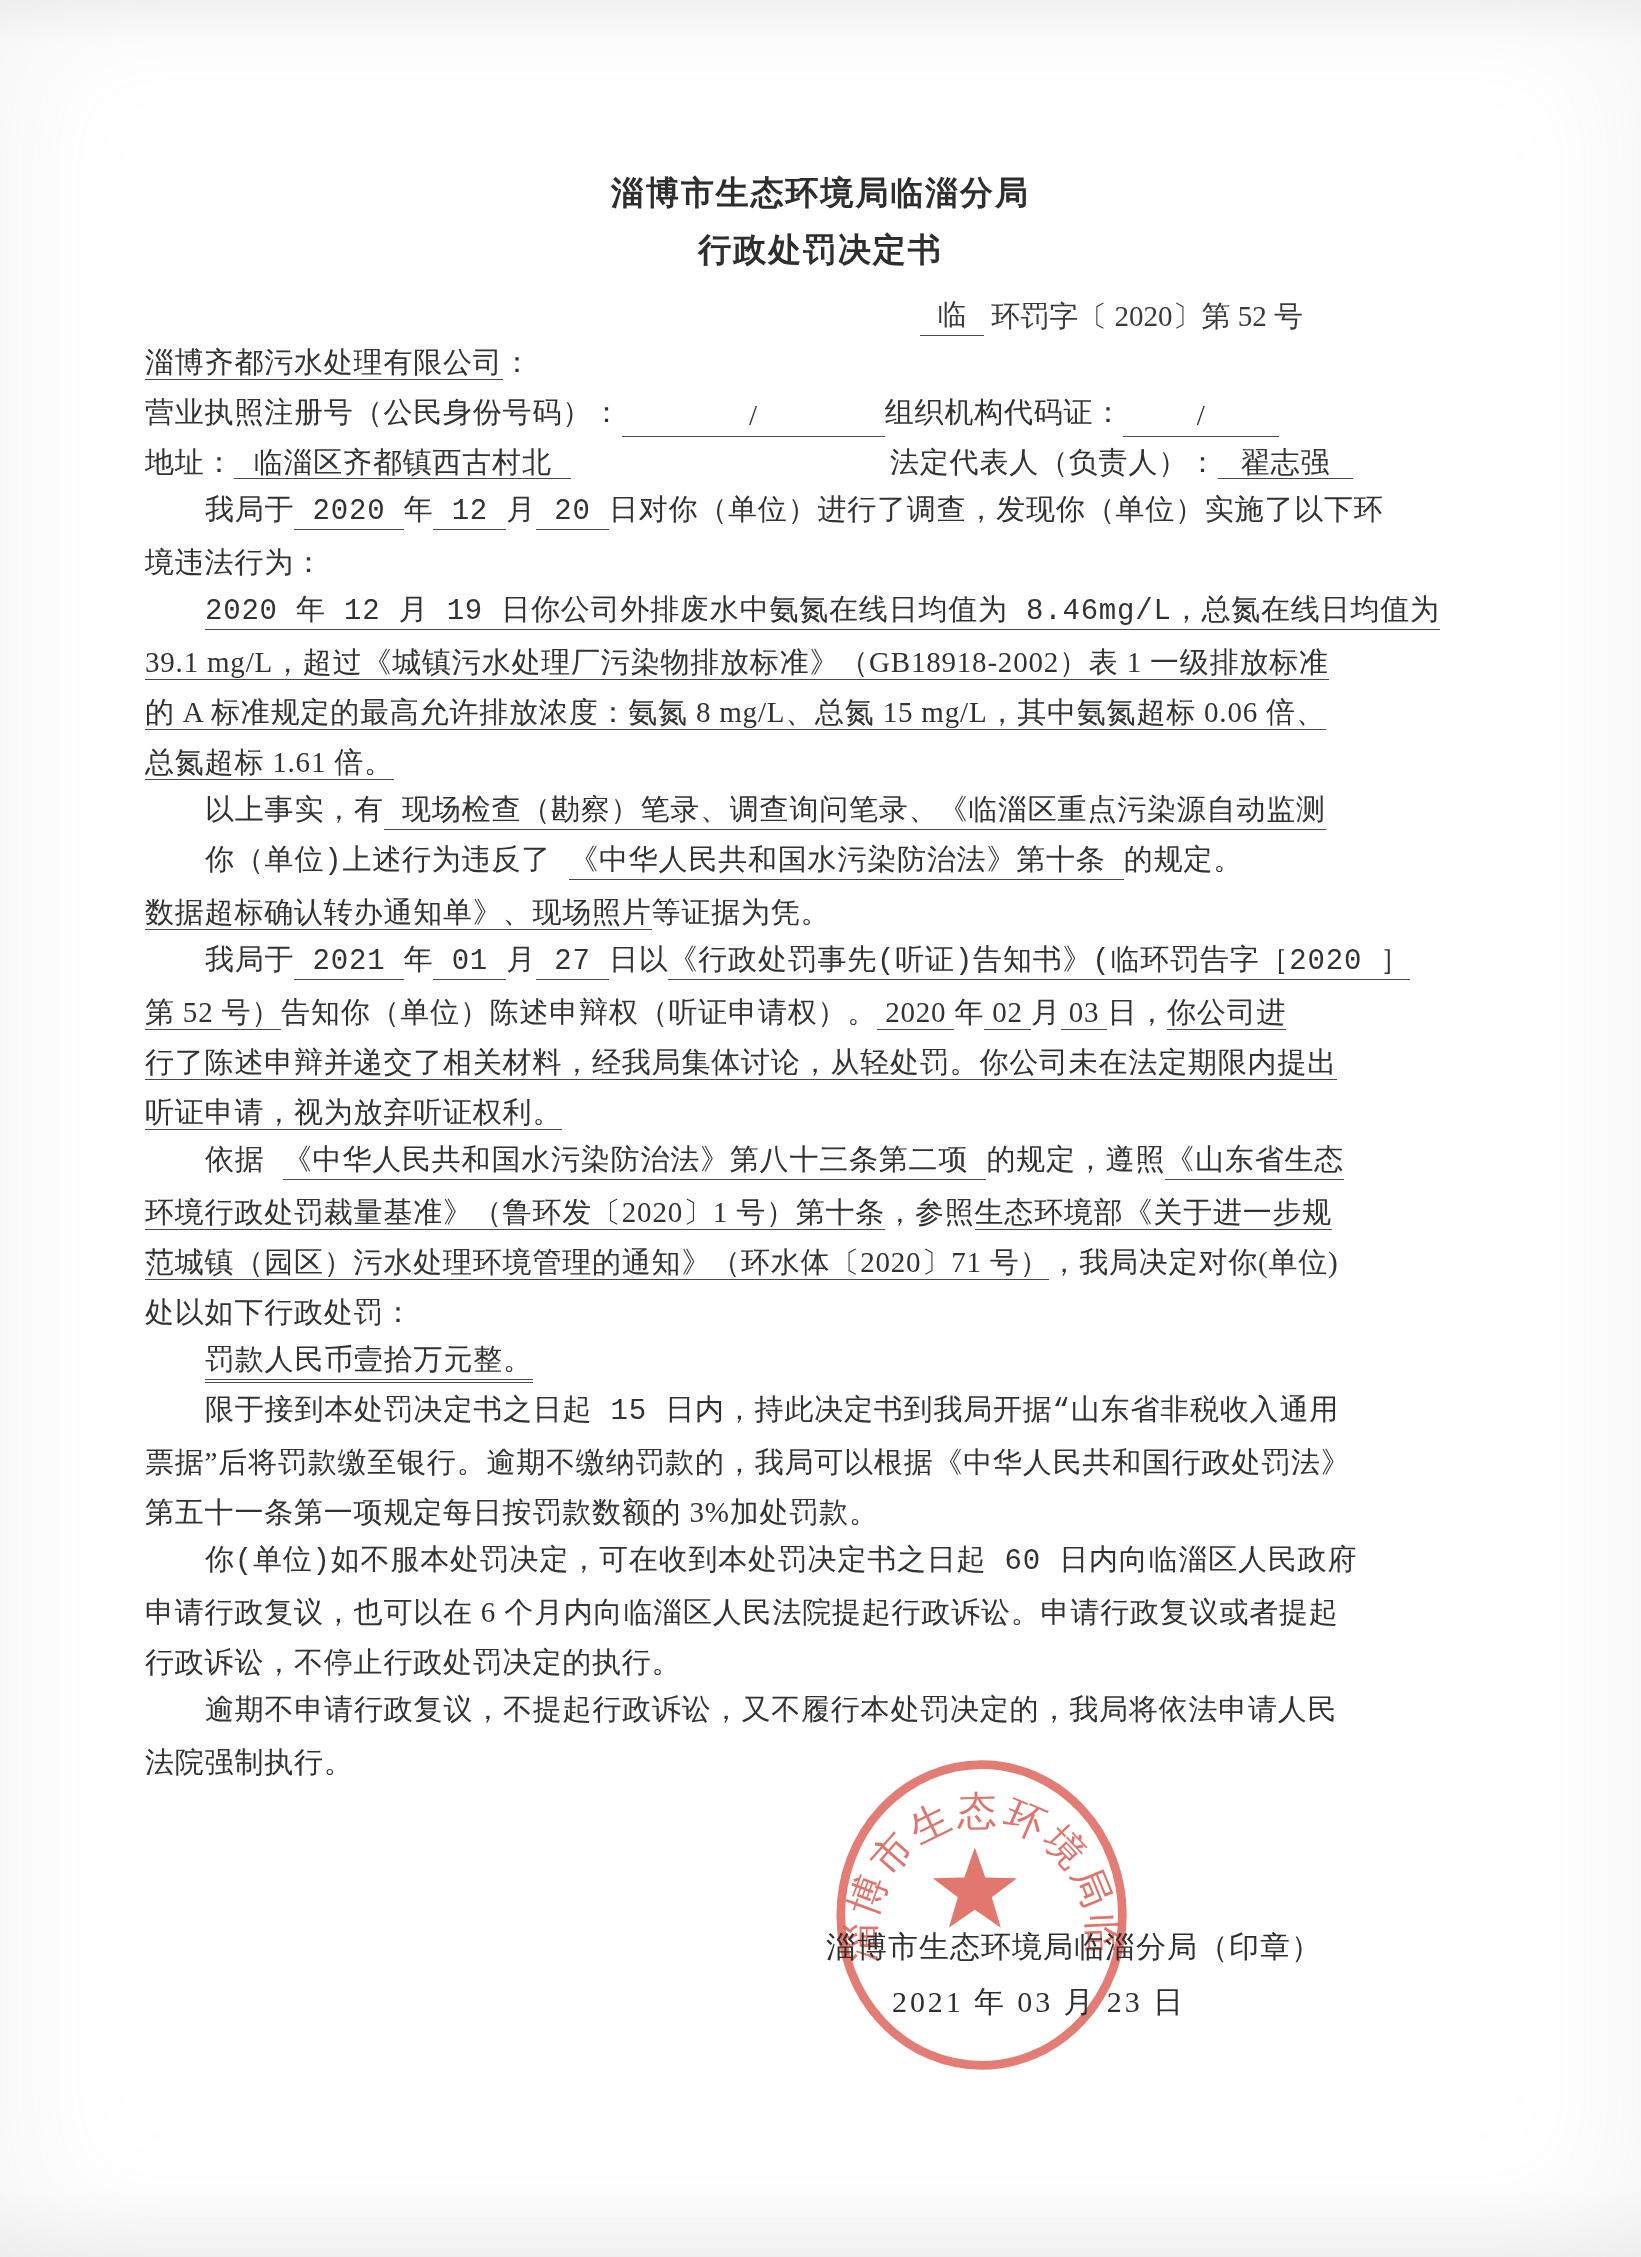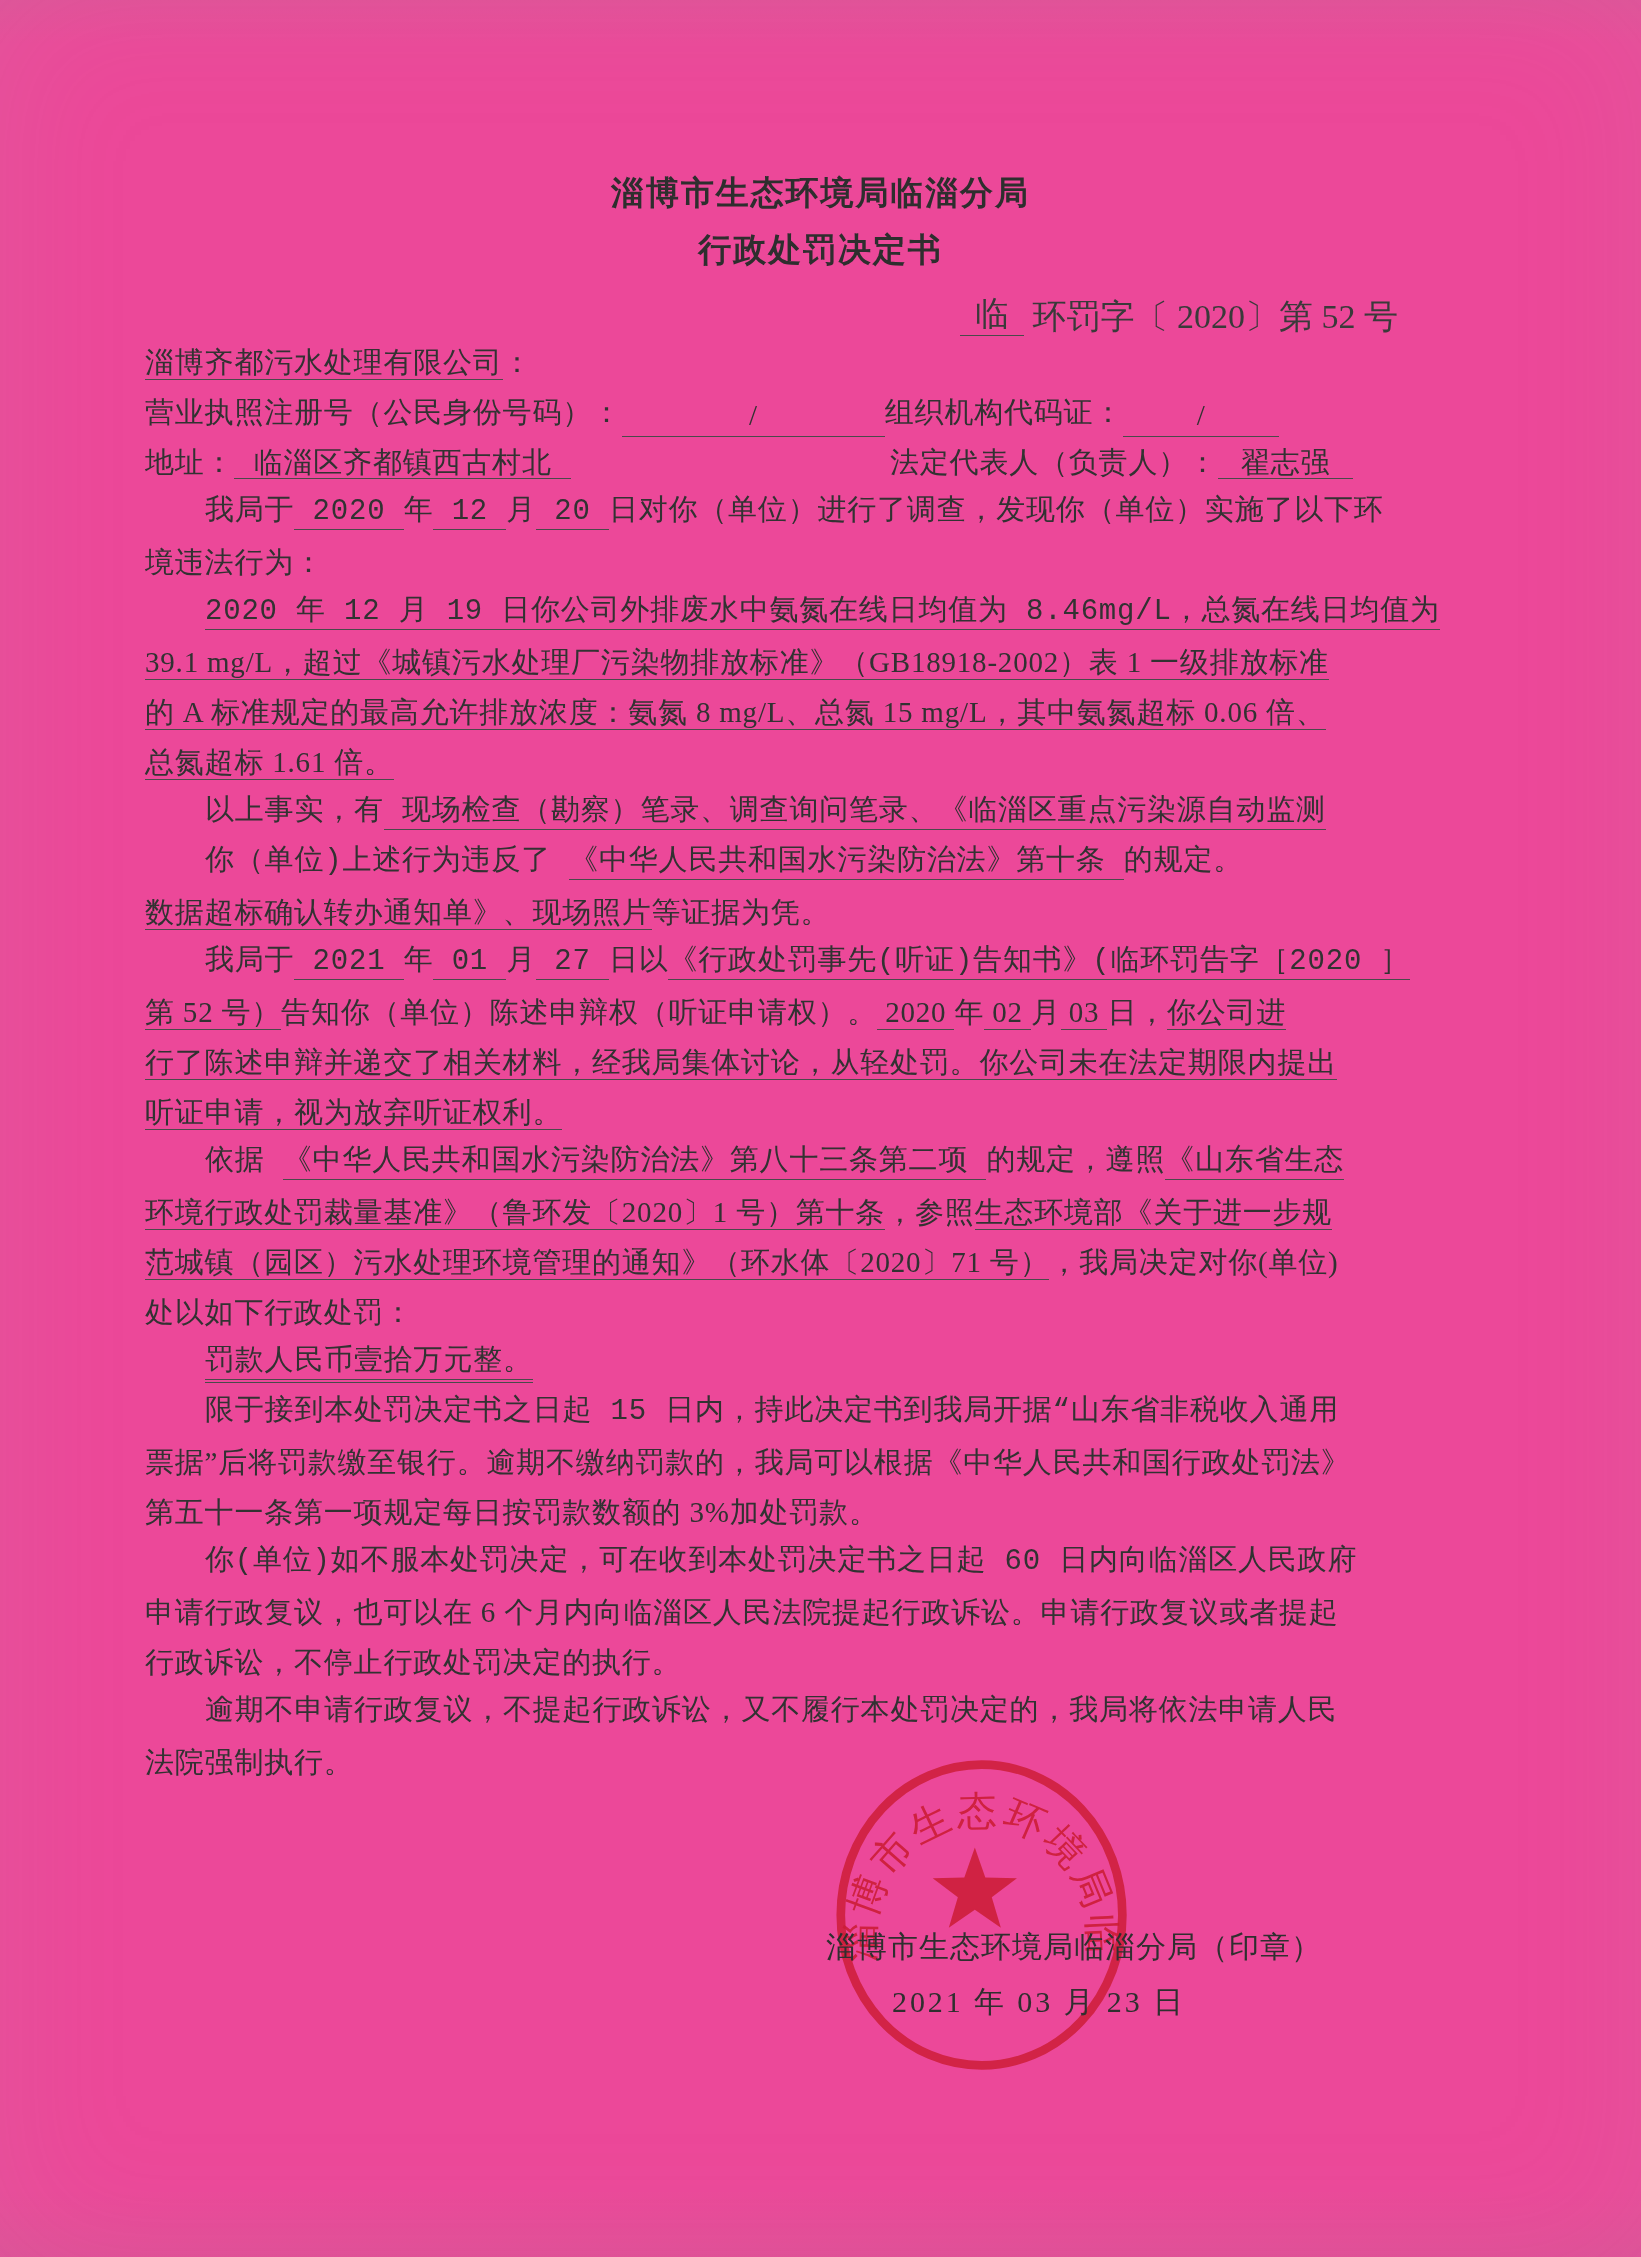--- a/index.html
+++ b/index.html
@@ -1,20 +1,20 @@
 <!DOCTYPE html>
 <html><head>
 <meta charset="utf-8">
 <style>
   html,body{margin:0;padding:0;background:#e8e8e8;}
   .page{
     position:relative;
     width:1641px;height:2257px;
     margin:0 auto;
-    background:#ec4899;
+    background:#ffffff;
     overflow:hidden;
     font-family:"Liberation Serif","DejaVu Serif",serif;
     color:#333;
     box-shadow:inset 0 0 135px rgba(170,170,170,0.14);
   }
   .page::after{
     content:"";position:absolute;left:0;right:0;bottom:0;height:68px;
     background:linear-gradient(to bottom,rgba(0,0,0,0) 0%,rgba(120,120,120,0.07) 100%);
     pointer-events:none;
   }
@@ -25,22 +25,22 @@
   }
   .titles{
     position:absolute;top:172px;left:0;width:100%;
     text-align:center;
     font-family:"Liberation Sans","DejaVu Sans",sans-serif;
     font-weight:bold;color:#2e2e2e;
   }
   .t1{font-size:33px;line-height:42px;letter-spacing:1.9px;}
   .t2{font-size:33px;line-height:42px;margin-top:15.4px;letter-spacing:1.9px;}
   .docno{
-    position:absolute;top:293px;left:960px;
-    font-size:34px;line-height:39px;white-space:nowrap;color:#3a3a3a;
+    position:absolute;top:293px;left:920px;
+    font-size:29px;line-height:39px;white-space:nowrap;color:#3a3a3a;
   }
   .body{
     position:absolute;top:337px;left:145px;width:1361px;
   }
   .bline{
     height:50px;line-height:50px;font-size:29px;
     letter-spacing:0.8px;white-space:nowrap;color:#323232;
   }
   .ind{text-indent:60px;font-family:Liberation Mono, monospace;}
   .u{border-bottom:1.9px solid #4a4a4a;padding-bottom:1px;text-align:center;}

